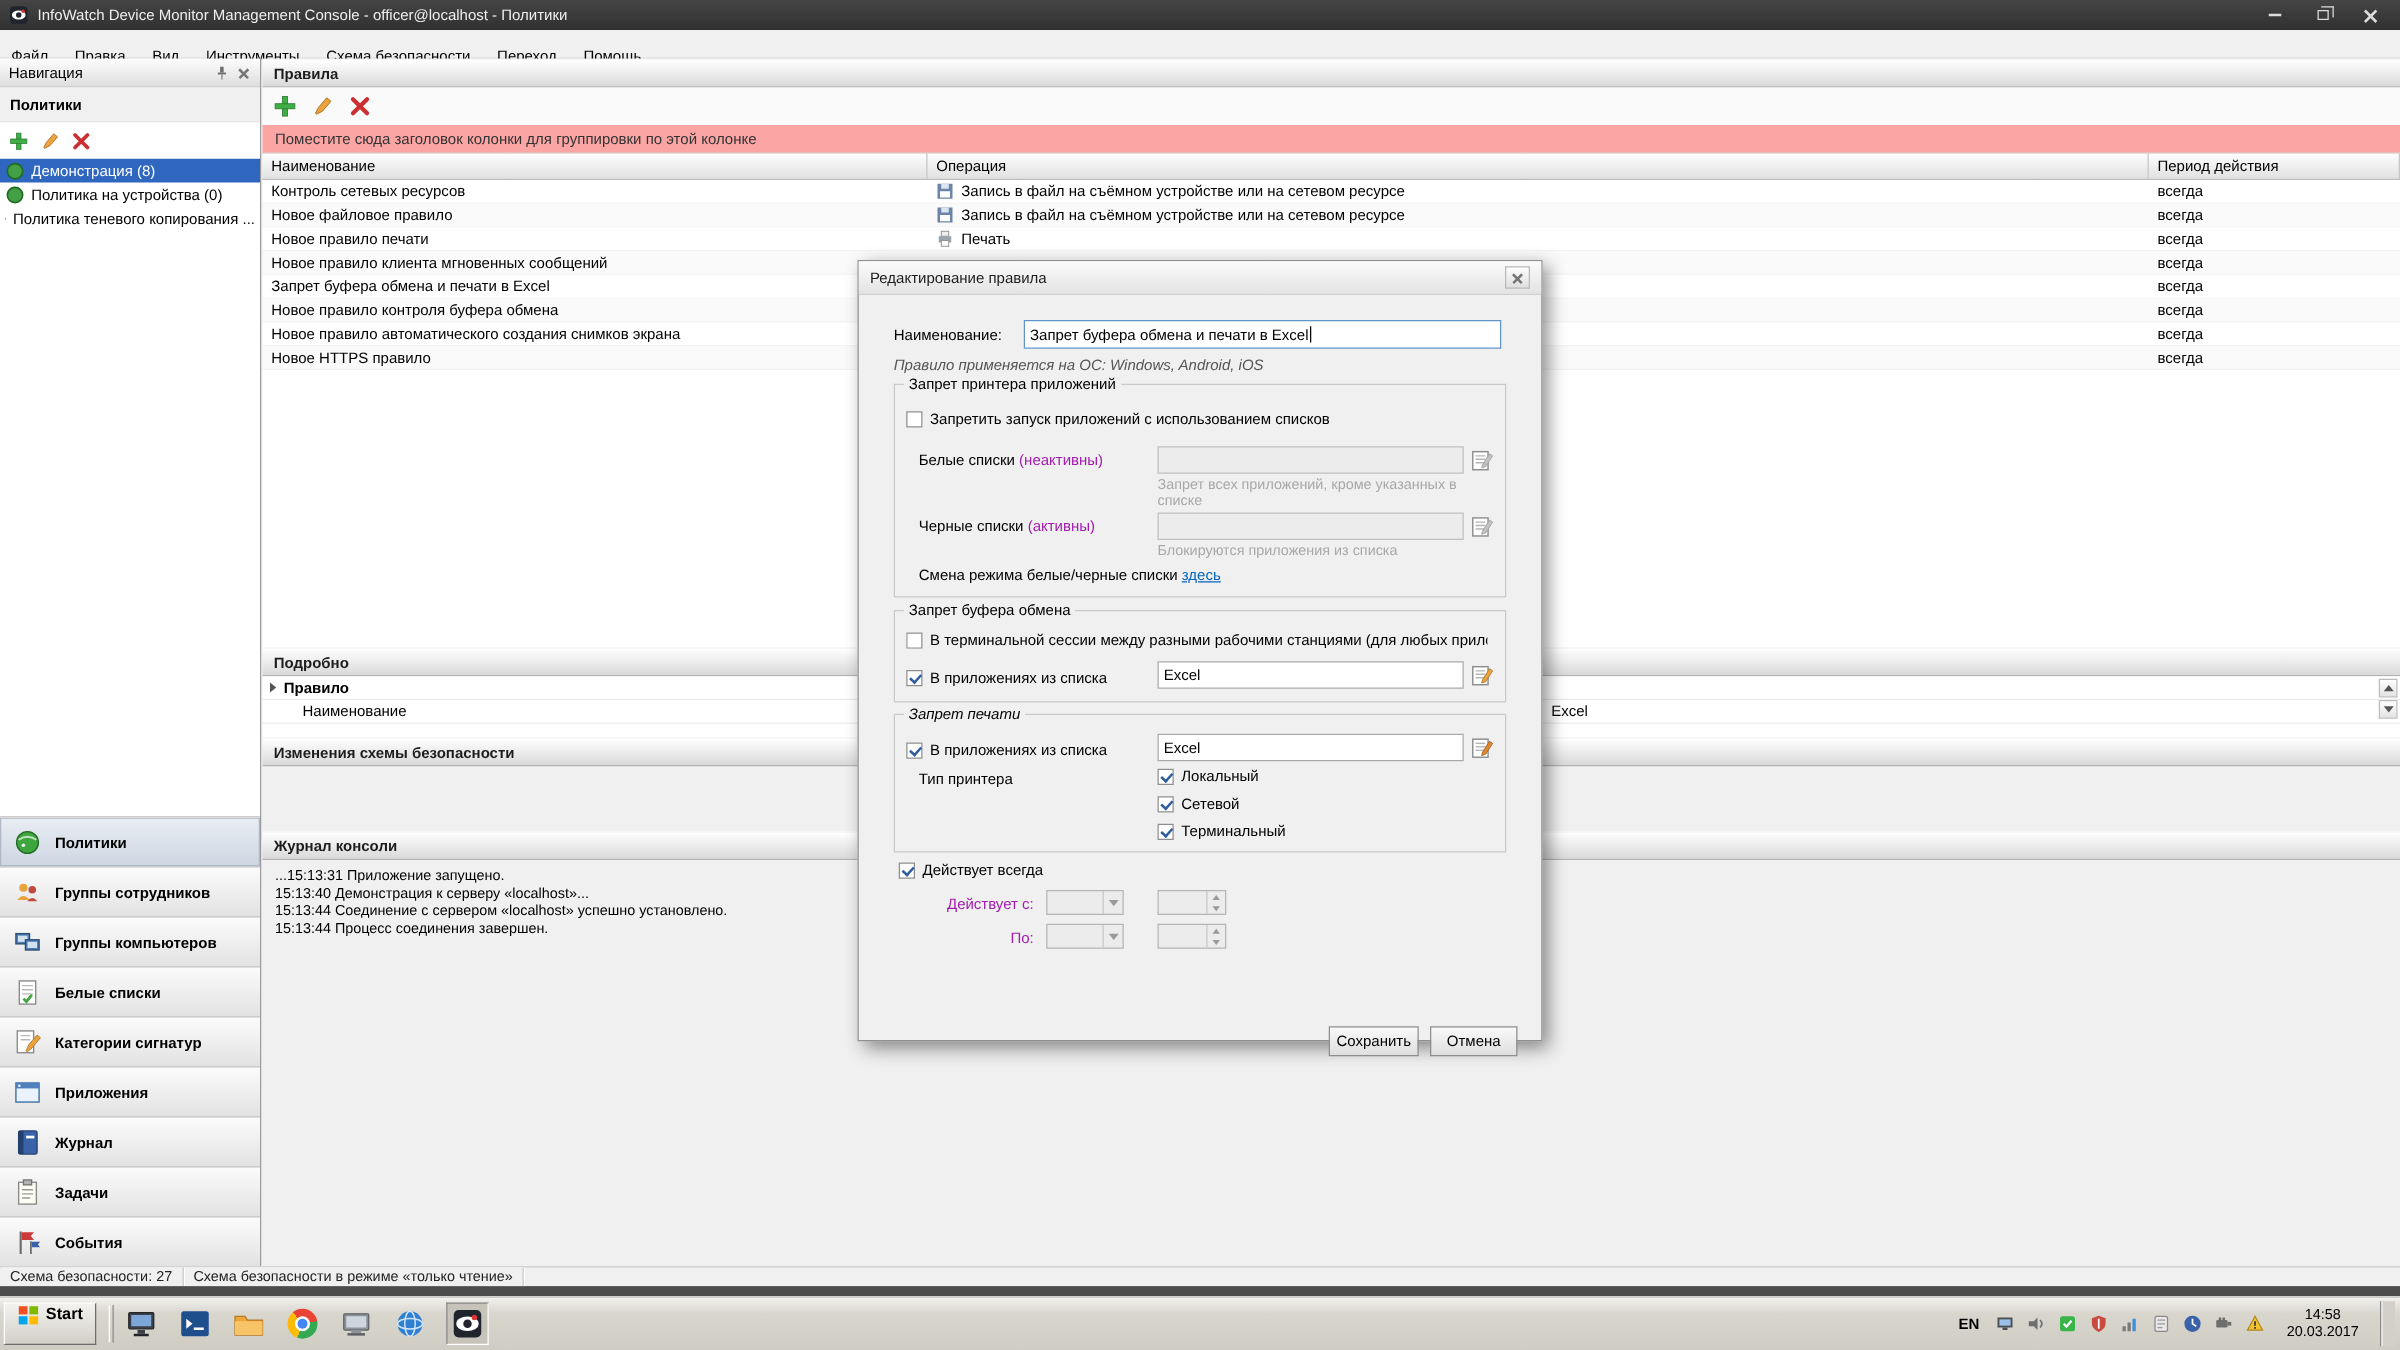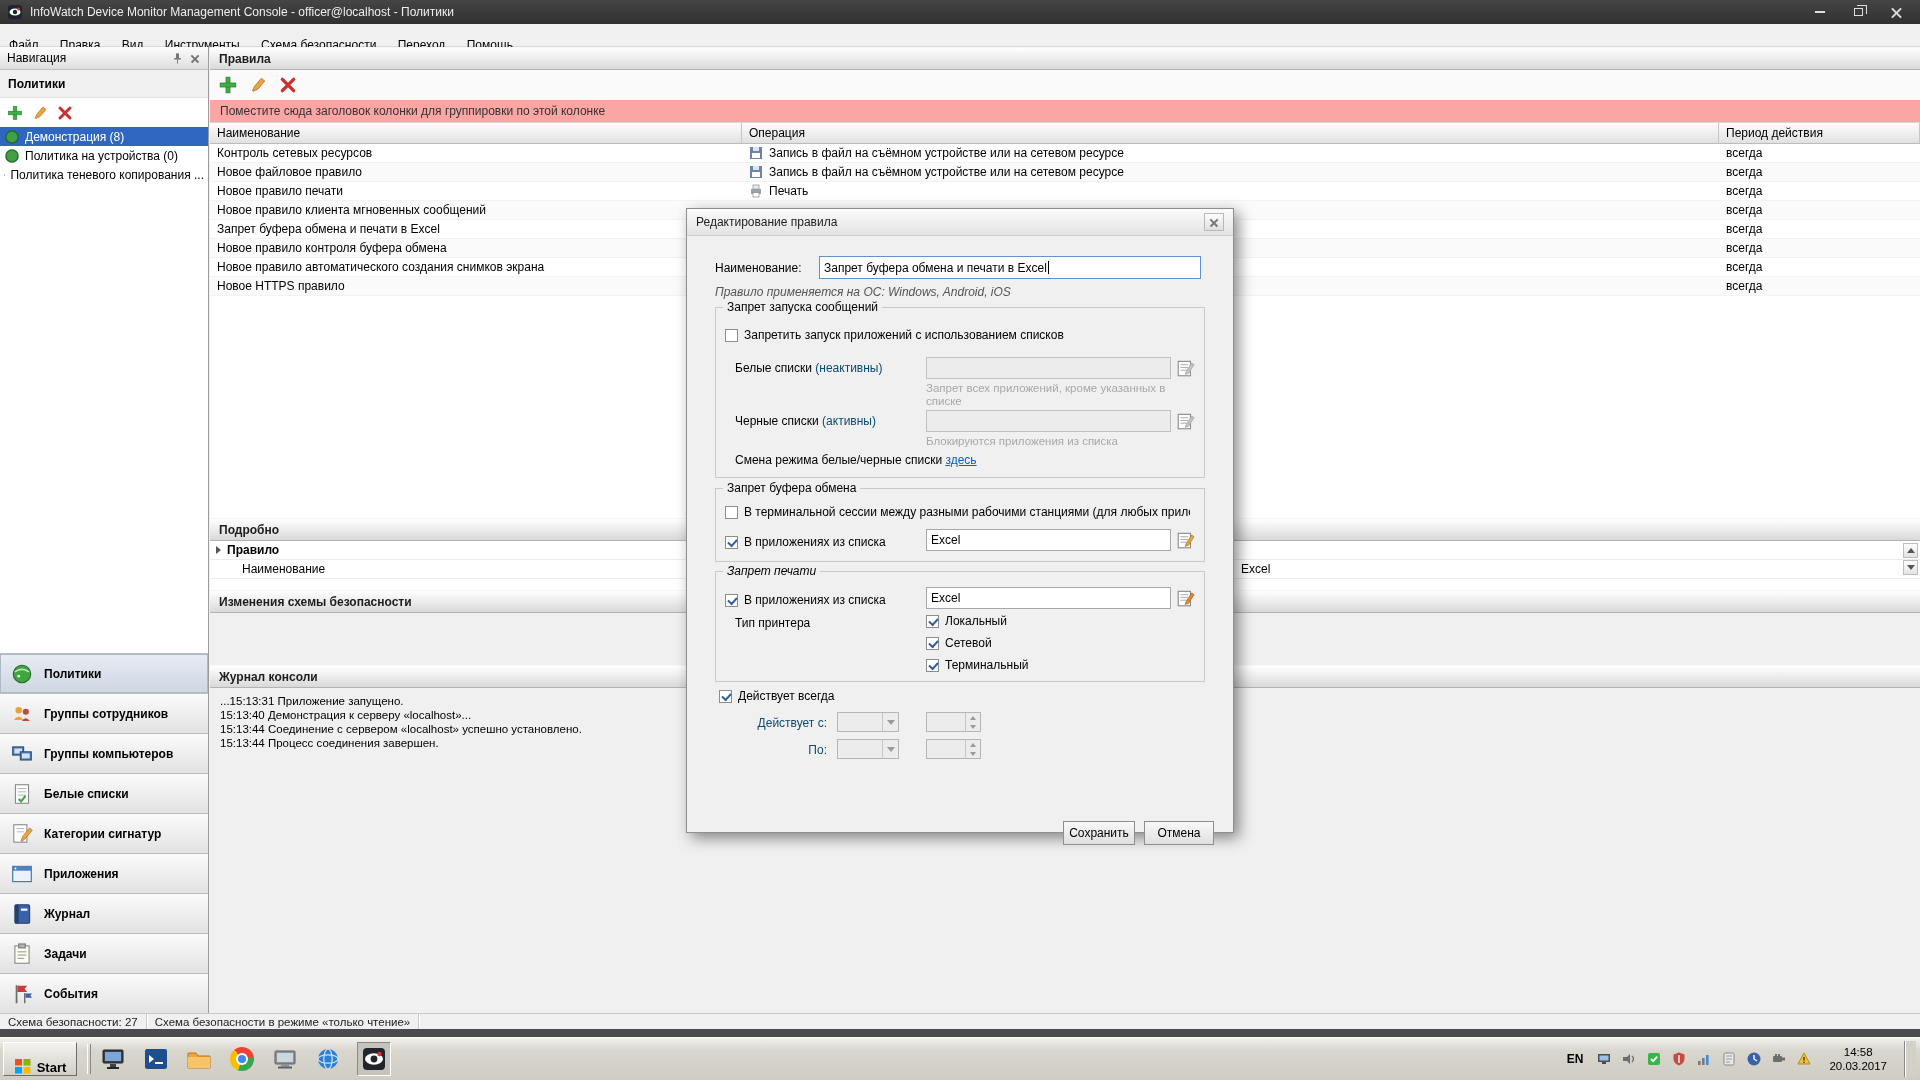--- a/index.html
+++ b/index.html
@@ -88,21 +88,21 @@
   .statusbar{position:absolute;left:0;top:1013px;width:100%;height:16px;background:#f0f0f0;border-top:1px solid #c9c9c9;
              display:flex;align-items:center;font-size:11.5px;color:#222;}
   .st-cell{height:100%;display:flex;align-items:center;padding:0 8px;border-right:1px solid #c9c9c9;box-shadow:1px 0 0 #fff;}
 
   
   .desk-strip{position:absolute;left:0;top:1029px;width:100%;height:8px;background:#4c4c4c;}
   .taskbar{position:absolute;left:0;top:1037px;width:100%;height:43px;
            background:linear-gradient(#f2f1ee,#d9d6ce 30%,#cfccc4);border-top:1px solid #fbfbf9;
            display:flex;align-items:center;}
   .start-btn{margin-left:3px;width:74px;height:34px;border:1px solid;border-color:#fff #6d6d6d #6d6d6d #fff;
-             background:linear-gradient(#f3f2ef,#d2cfc7);display:flex;align-items:flex-end;justify-content:center;gap:5px;
+             background:linear-gradient(#f3f2ef,#d2cfc7);display:flex;align-items:flex-start;justify-content:center;gap:5px;
              font-weight:bold;font-size:13px;}
   .ql-grip{width:4px;height:30px;margin:0 8px 0 10px;border-left:1px solid #fff;border-right:1px solid #8a8a8a;}
   .quick-launch{display:flex;align-items:center;gap:15px;}
   .ql-ico{width:28px;height:28px;display:flex;align-items:center;justify-content:center;}
   .ql-ico.pressed{border:1px solid;border-color:#8a8a8a #fff #fff #8a8a8a;background:#c6c3ba;width:34px;height:34px;}
   .chrome-ico{position:relative;width:24px;height:24px;border-radius:50%;
               background:conic-gradient(from -40deg,#ea4335 0 120deg,#34a853 0 240deg,#fbbc05 0 360deg);}
   .chrome-ico::before{content:"";position:absolute;left:6px;top:6px;width:12px;height:12px;border-radius:50%;background:#fff;}
   .chrome-ico::after{content:"";position:absolute;left:8px;top:8px;width:8px;height:8px;border-radius:50%;background:#4285f4;}
   .tray{margin-left:auto;display:flex;align-items:center;gap:9px;padding-right:4px;}
@@ -122,21 +122,21 @@
   .input{position:absolute;background:#fff;border:1px solid #a8a8a8;display:flex;align-items:center;
          padding:0 4px;white-space:nowrap;overflow:hidden;}
   .input.disabled{background:#ececec;border-color:#c0c0c0;}
   .caret{width:1px;height:13px;background:#000;margin-left:1px;}
   .grp{position:absolute;left:28px;width:490px;border:1px solid #c6cacd;}
   .grp-legend{position:absolute;left:36px;background:#f0f0f0;padding:0 4px;white-space:nowrap;}
   .cbrow{position:absolute;display:flex;align-items:center;gap:6px;white-space:nowrap;}
   .cb{width:13px;height:13px;border:1px solid #8d8d8d;background:#fff;position:relative;flex:none;}
   .cb.checked::after{content:"";position:absolute;left:2px;top:2px;width:7px;height:4px;
         border-left:2px solid #2f5e9e;border-bottom:2px solid #2f5e9e;transform:rotate(-48deg);}
-  .gray{color:#0c4a6e;}
+  .gray{color:#a21caf;}
   .hint{position:absolute;color:#a8a8a8;line-height:13px;font-size:11.5px;}
   .link{color:#0563c1;text-decoration:underline;}
   .edit-btn{position:absolute;width:22px;height:22px;display:flex;align-items:center;justify-content:center;}
   .edit-btn.disabled svg .pencil{fill:#c2c2c2;stroke:#9d9d9d;}
   .os-note{position:absolute;font-style:italic;color:#555;white-space:nowrap;}
   .combo{position:absolute;width:62px;height:20px;background:#ececec;border:1px solid #b5b5b5;display:flex;align-items:center;}
   .combo .dd{margin-left:auto;width:16px;height:100%;border-left:1px solid #c6c6c6;display:flex;align-items:center;justify-content:center;}
   .combo .tri-down{border-left-width:4px;border-right-width:4px;border-top-color:#9a9a9a;}
   .spin{position:absolute;width:55px;height:20px;background:#ececec;border:1px solid #b5b5b5;display:flex;}
   .spin .col{margin-left:auto;width:15px;display:flex;flex-direction:column;border-left:1px solid #c6c6c6;}
@@ -502,21 +502,21 @@
     </div>
 
     <div class="dlg-label" style="left:28px;top:52px;">Наименование:</div>
     <div class="input" style="left:132px;top:47px;width:382px;height:23px;border-color:#5f94c9;">
       <span>Запрет буфера обмена и печати в Excel</span>
         <span class="caret"></span>
     </div>
     <div class="os-note" style="left:28px;top:76px;">Правило применяется на ОС: Windows, Android, iOS</div>
 
     <div class="grp" style="top:98px;height:171px;"></div>
-    <div class="grp-legend" style="top:91px;">Запрет запуска сообщений</div>
+    <div class="grp-legend" style="top:91px;">Запрет принтера приложений</div>
     <div class="cbrow" style="left:38px;top:119px;">
       <span class="cb"></span>
       <span>Запретить запуск приложений с использованием списков</span>
     </div>
     <div class="dlg-label" style="left:48px;top:152px;">
       <span>Белые списки</span>
       <span class="gray">(неактивны)</span>
     </div>
     <div class="input disabled" style="left:239px;top:148px;width:245px;height:22px;"></div>
     <span class="edit-btn disabled" style="left:488px;top:148px;">

